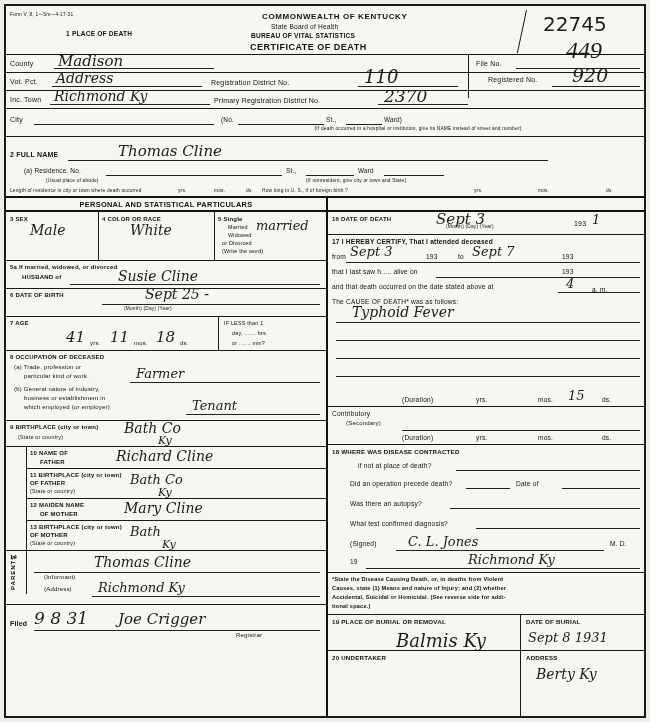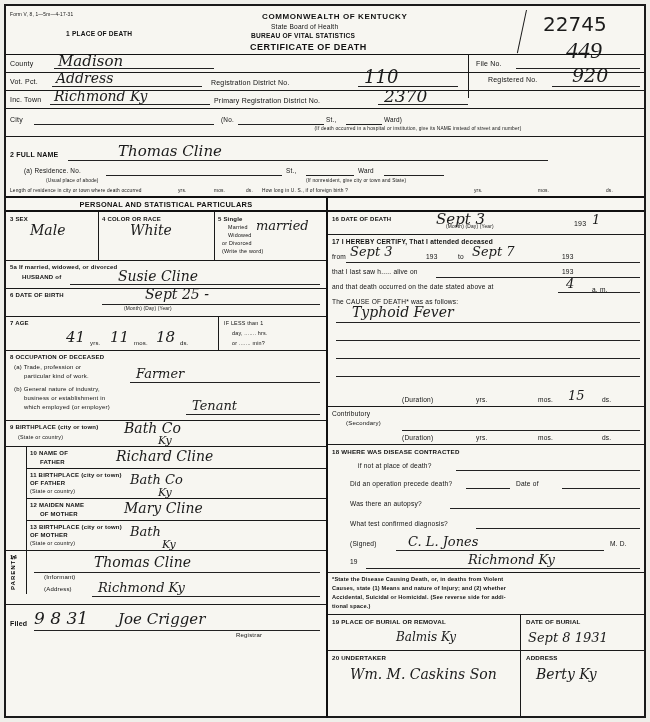--- a/index.html
+++ b/index.html
@@ -282,23 +282,22 @@
 
   <div class="t" style="left:326px;top:570px;font-size:5.6px;font-weight:bold;">*State the Disease Causing Death, or, in deaths from Violent</div>
   <div class="t" style="left:326px;top:579px;font-size:5.6px;font-weight:bold;">Causes, state (1) Means and nature of Injury; and (2) whether</div>
   <div class="t" style="left:326px;top:588px;font-size:5.6px;font-weight:bold;">Accidental, Suicidal or Homicidal. (See reverse side for addi-</div>
   <div class="t" style="left:326px;top:597px;font-size:5.6px;font-weight:bold;">tional space.)</div>
   <div class="line hline" style="left:322px;top:608px;width:316px;"></div>
 
   <div class="t" style="left:326px;top:612px;font-size:6.2px;font-weight:bold;">19 PLACE OF BURIAL OR REMOVAL</div>
   <div class="t" style="left:520px;top:612px;font-size:6.2px;font-weight:bold;">DATE OF BURIAL</div>
   <div class="line vline" style="left:514px;top:608px;height:104px;"></div>
-  <div class="hw" style="left:390px;top:624px;font-size:12px;">Balmis Ky</div>
+  <div class="hw" style="left:390px;top:624px;font-size:18px;">Balmis Ky</div>
   <div class="hw" style="left:522px;top:624px;font-size:13px;">Sept 8 1931</div>
   <div class="line hline" style="left:322px;top:644px;width:316px;"></div>
 
   <div class="t" style="left:326px;top:648px;font-size:6.2px;font-weight:bold;">20 UNDERTAKER</div>
   <div class="t" style="left:520px;top:648px;font-size:6.2px;font-weight:bold;">ADDRESS</div>
-  <div class="hw" style="left:344px;top:660px;font-size:14px;">Wm. M. Caskins Son</div>
   <div class="hw" style="left:530px;top:660px;font-size:14px;">Berty Ky</div>
 
  </div>
 </div>
 
 </body></html>

